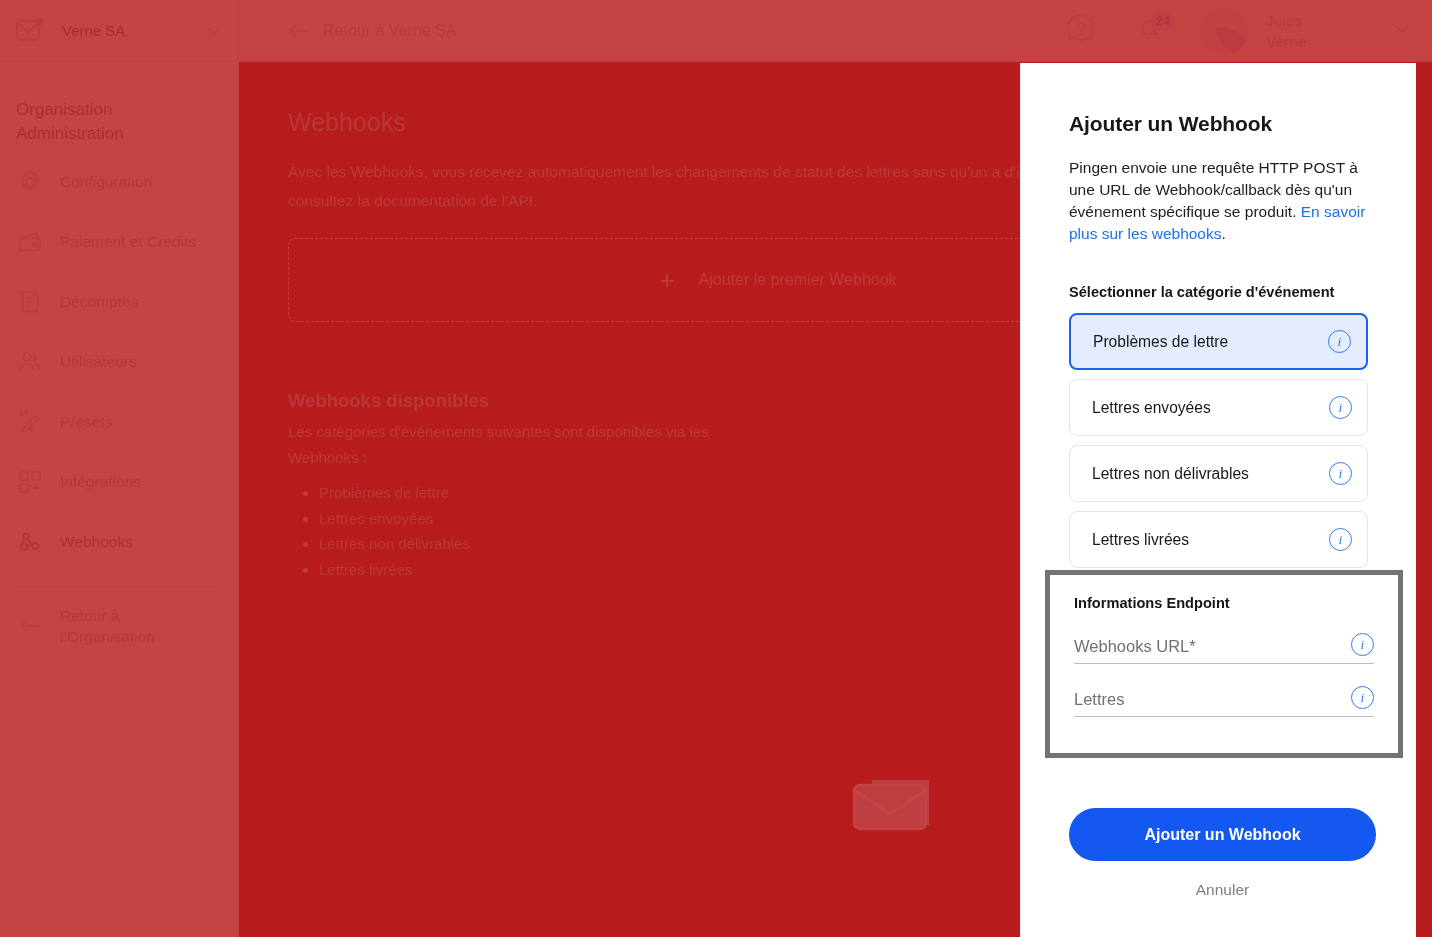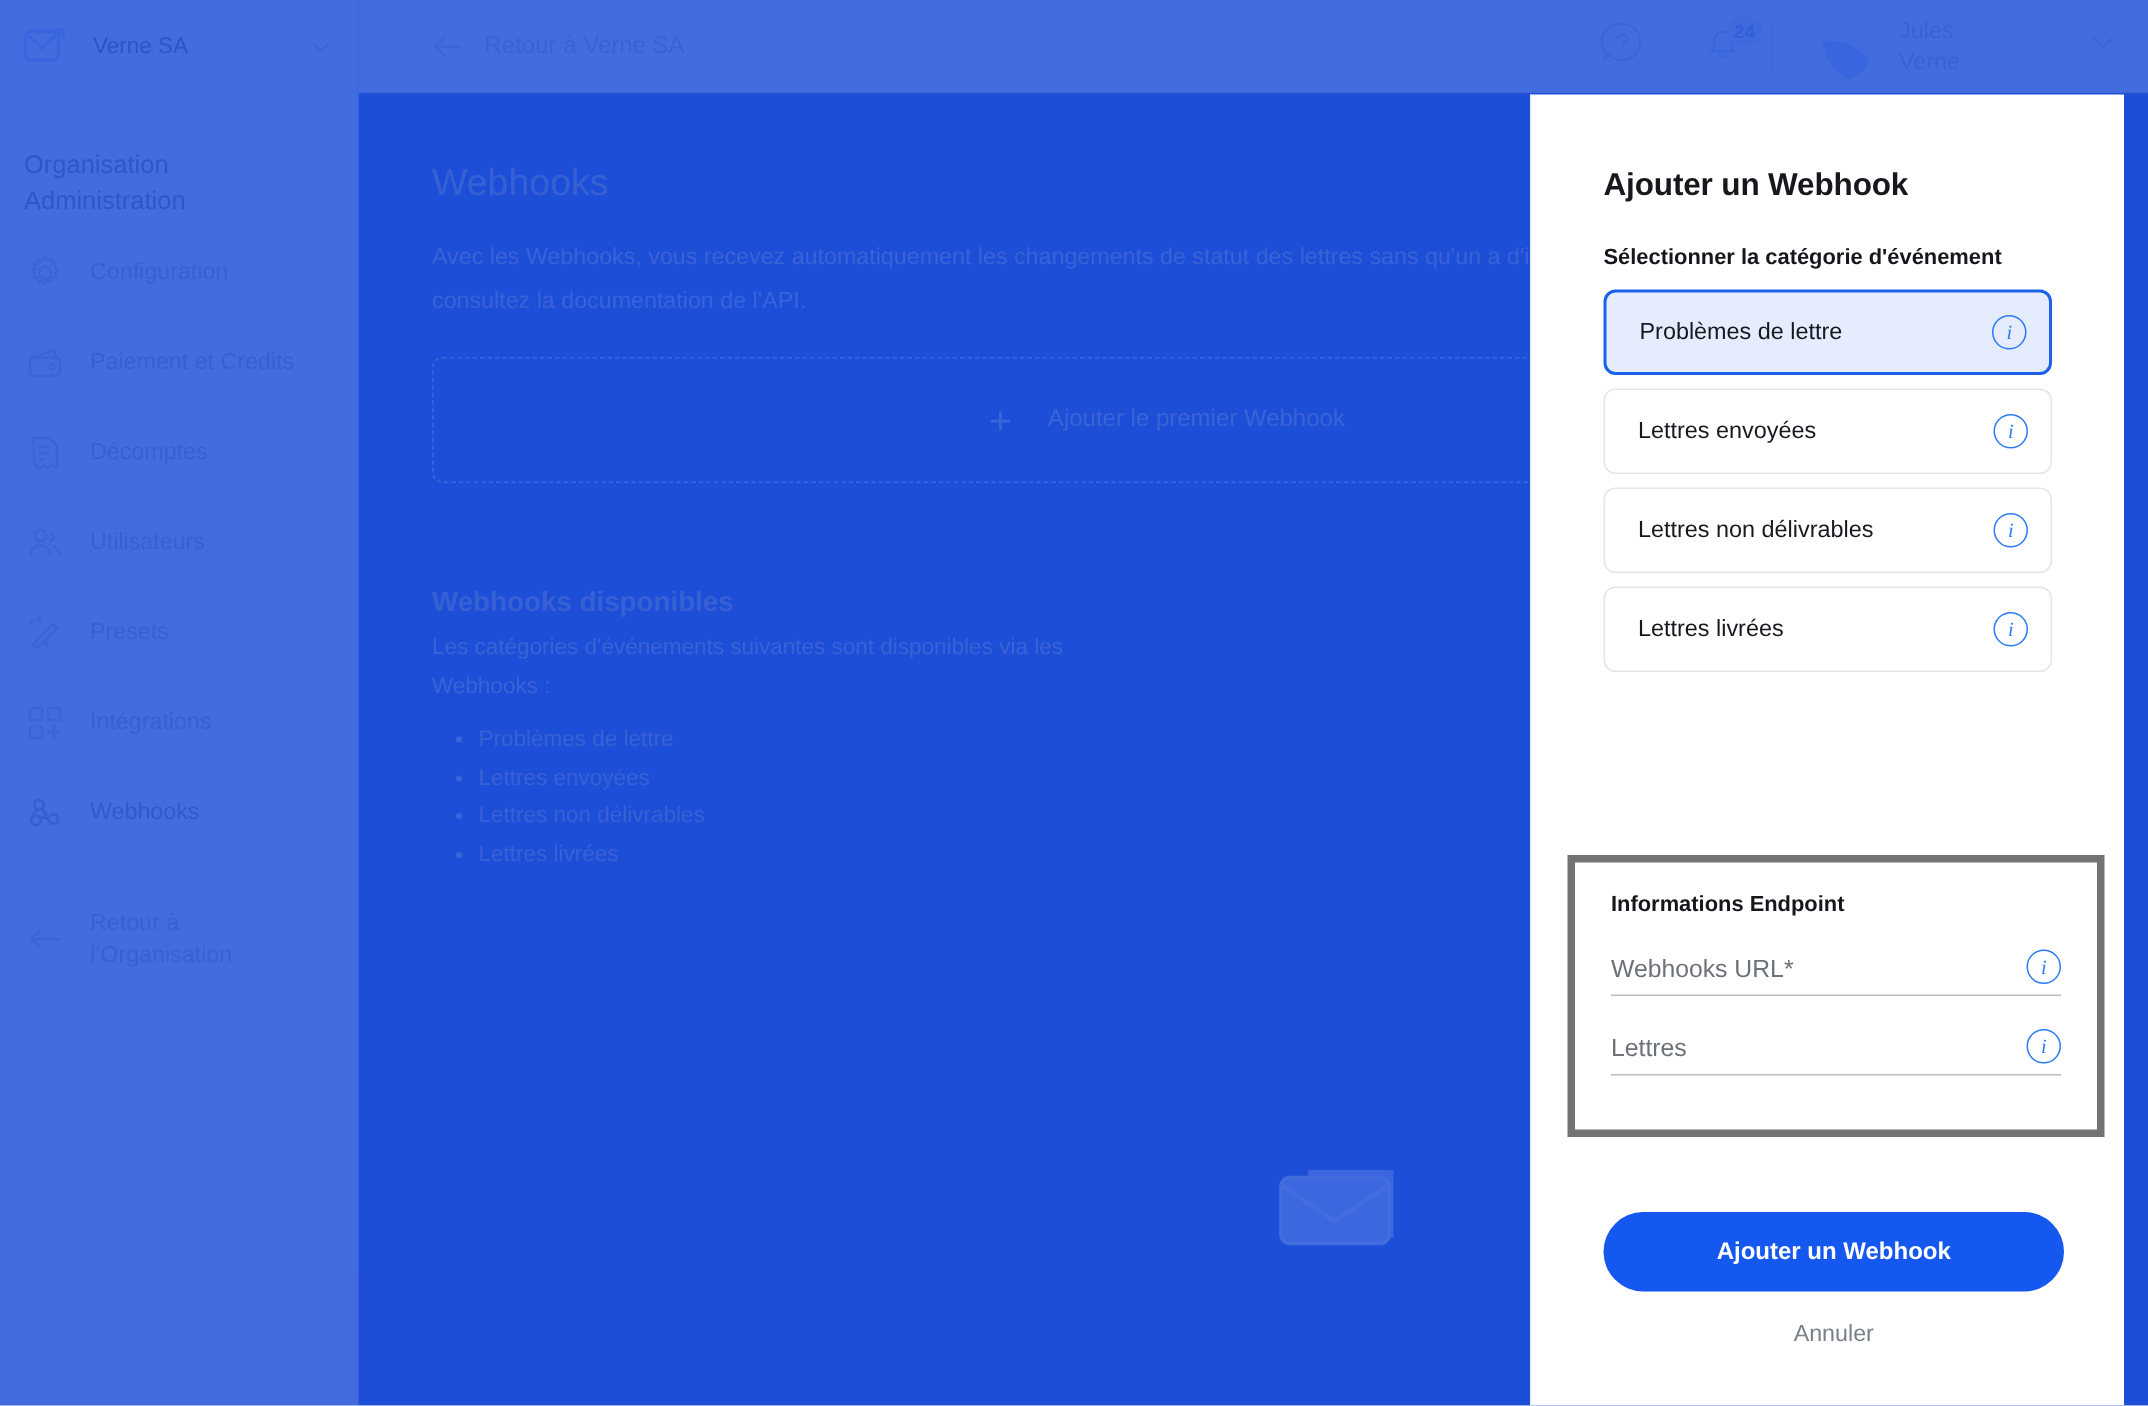--- a/index.html
+++ b/index.html
@@ -10,21 +10,21 @@
     overflow: hidden;
     background: #ffffff;
     font-family: "Liberation Sans", sans-serif;
     -webkit-font-smoothing: antialiased;
   }
 
   .app {
     position: relative;
     width: 1432px;
     height: 937px;
-    background: #1d4ed8;
+    background: #b91c1c;
   }
 
   
   .backdrop {
     position: absolute;
     inset: 0;
     opacity: 0.17;
   }
 
   
@@ -249,21 +249,21 @@
   }
   .panel-desc {
     margin-top: 21px;
     font-size: 15.5px;
     line-height: 22px;
     color: #1c1e23;
   }
   .panel-desc a { color: #1a73e8; text-decoration: none; }
 
   .panel-label {
-    margin-top: 28px;
+    margin-top: 39px;
     font-size: 14.6px;
     font-weight: 700;
     color: #15171c;
   }
 
   .opt-list { margin-top: 13px; }
   .opt {
     height: 57px;
     border: 1px solid #e3e5ea;
     border-radius: 8px;
@@ -563,20 +563,23 @@
           </g>
         </svg>
       </div>
     </main>
   </div>
 
   <section class="panel">
 
     <h2 class="panel-title">Ajouter un Webhook</h2>
 
+    <p class="panel-desc">
+      <span>Pingen envoie une requête HTTP POST à une URL de Webhook/callback dès qu'un événement spécifique se produit. </span><a href="#">En savoir plus sur les webhooks</a><span>.</span>
+    </p>
 
     <div class="panel-label">Sélectionner la catégorie d'événement</div>
 
     <div class="opt-list">
 
       <div class="opt selected">
         <span class="opt-label">Problèmes de lettre</span>
         <span class="info-ico">i</span>
       </div>
 

